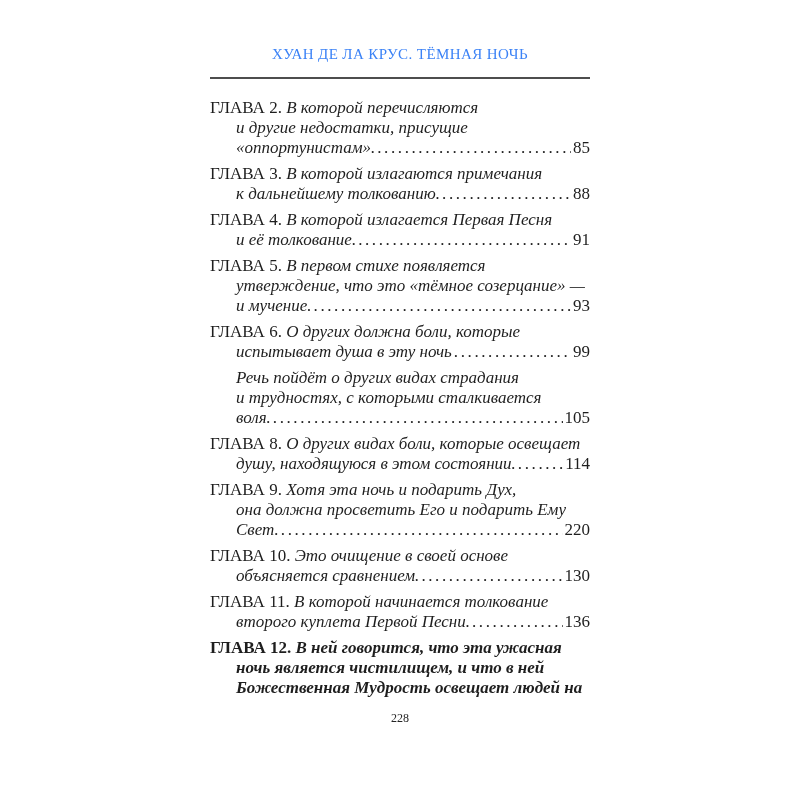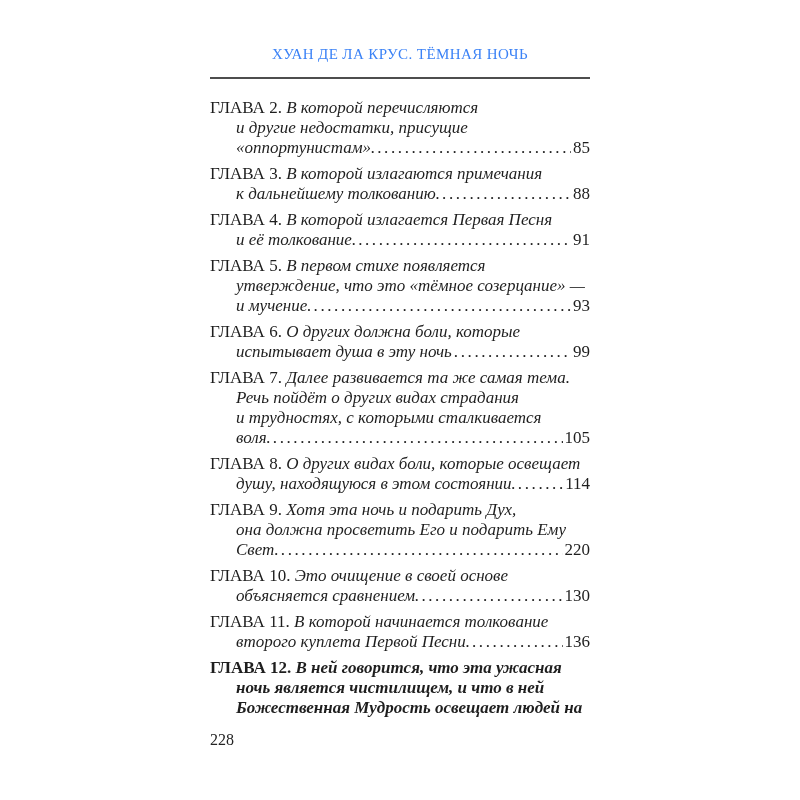--- a/index.html
+++ b/index.html
@@ -72,22 +72,23 @@
     margin-left: 2px;
     color: #222222;
   }
   .pagenum {
     flex: 0 0 auto;
     font-style: normal;
     font-weight: normal;
     padding-left: 2px;
   }
   .page-footer {
-    font-style: normal;
-    font-size: 16px;
+    text-align: center;
+    font-style: normal;
+    font-size: 12px;
     margin-top: 13px;
     color: #242424;
   }
 </style>
 </head>
 <body>
 
 <div class="page">
   <div class="running-title">ХУАН ДЕ ЛА КРУС. ТЁМНАЯ НОЧЬ</div>
   <hr class="header-rule">
@@ -138,23 +139,20 @@
     <div class="line first">
       <span class="chapter-label">ГЛАВА 6. </span><span class="chapter-text">О других должна боли, которые</span>
     </div>
   <div class="line lastline">
           <span class="text">испытывает душа в эту ночь</span>
           <span class="leader">..........................................................................................</span>
           <span class="pagenum">99</span>
         </div>
       </div>
       <div class="entry">
-    <div class="line first">
-      <span class="chapter-label">ГЛАВА 7. </span><span class="chapter-text">Далее развивается та же самая тема.</span>
-    </div>
   <div class="line cont">Речь пойдёт о других видах страдания</div>
         <div class="line cont">и трудностях, с которыми сталкивается</div>
         <div class="line lastline">
           <span class="text">воля.</span>
           <span class="leader">..........................................................................................</span>
           <span class="pagenum">105</span>
         </div>
       </div>
       <div class="entry">
     <div class="line first">

